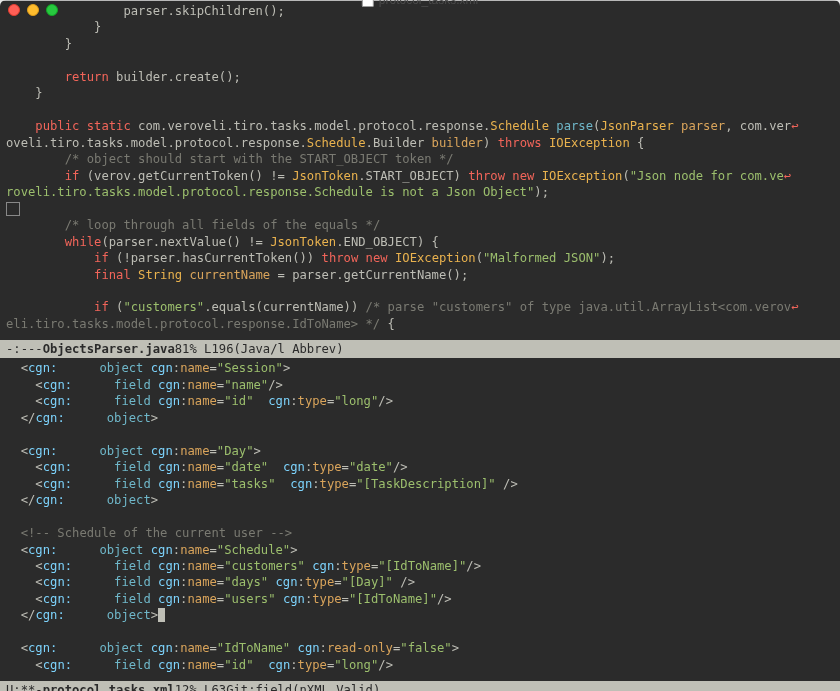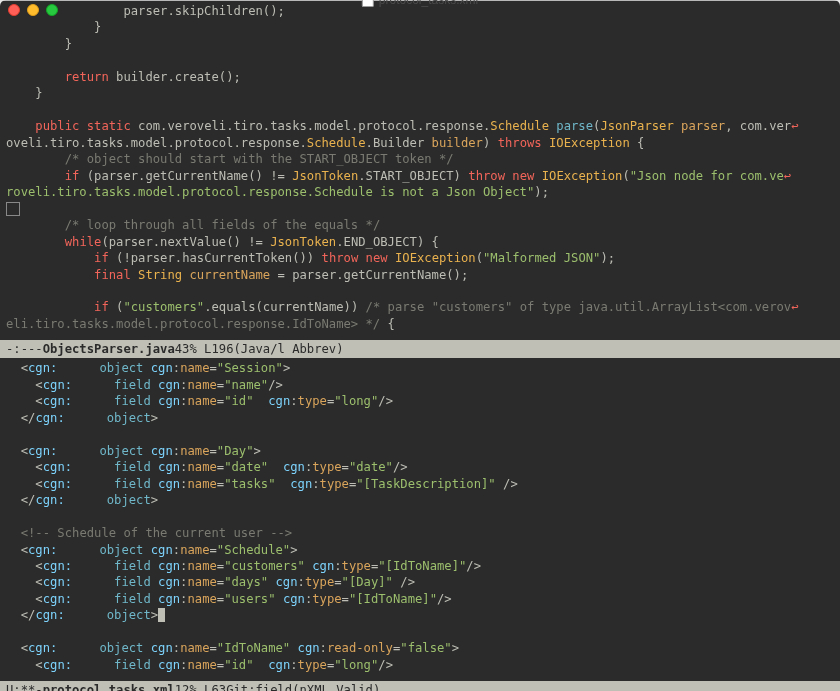--- a/index.html
+++ b/index.html
@@ -59,33 +59,33 @@
 <pre><span class="punc">                parser.skipChildren();</span>
 <span class="punc">            }</span>
 <span class="punc">        }</span>
 <span></span>
         <span class="kw">return</span><span class="punc"> builder.create();</span>
 <span class="punc">    }</span>
 <span></span>
     <span class="kw">public</span> <span class="kw">static</span> <span class="pkg">com.veroveli.tiro.tasks.model.protocol.response.</span><span class="type">Schedule</span> <span class="func">parse</span>(<span class="type">JsonParser</span> <span class="var">parser</span>, <span class="pkg">com.ver</span><span class="kw">↩</span>
 <span class="pkg">oveli.tiro.tasks.model.protocol.response.</span><span class="type">Schedule</span><span class="pkg">.Builder</span> <span class="var">builder</span>) <span class="kw">throws</span> <span class="type">IOException</span> {
         <span class="cmt">/* object should start with the START_OBJECT token */</span>
-        <span class="kw">if</span> <span class="punc">(parser.getCurrentName() != </span><span class="type">JsonToken</span><span class="punc">.START_OBJECT)</span> <span class="kw">throw</span> <span class="kw">new</span> <span class="type">IOException</span>(<span class="str">"Json node for com.ve</span><span class="kw">↩</span>
+        <span class="kw">if</span> <span class="punc">(verov.getCurrentToken() != </span><span class="type">JsonToken</span><span class="punc">.START_OBJECT)</span> <span class="kw">throw</span> <span class="kw">new</span> <span class="type">IOException</span>(<span class="str">"Json node for com.ve</span><span class="kw">↩</span>
 <span class="str">roveli.tiro.tasks.model.protocol.response.Schedule is not a Json Object"</span><span class="punc">);</span>
 <span class="hl-box"></span>
         <span class="cmt">/* loop through all fields of the equals */</span>
         <span class="kw">while</span><span class="punc">(parser.nextValue() != </span><span class="type">JsonToken</span><span class="punc">.END_OBJECT) {</span>
             <span class="kw">if</span> <span class="punc">(!parser.hasCurrentToken())</span> <span class="kw">throw</span> <span class="kw">new</span> <span class="type">IOException</span>(<span class="str">"Malformed JSON"</span>);
             <span class="kw">final</span> <span class="type">String</span> <span class="var">currentName</span><span class="punc"> = parser.getCurrentName();</span>
 
             <span class="kw">if</span> <span class="punc">(</span><span class="str">"customers"</span><span class="punc">.equals(currentName))</span> <span class="cmt">/* parse "customers" of type java.util.ArrayList&lt;com.verov</span><span class="kw">↩</span>
 <span class="cmt">eli.tiro.tasks.model.protocol.response.IdToName&gt; */</span><span class="punc"> {</span></pre>
     </div>
 
-    <div class="modeline"><span>-:---</span>   <b>ObjectsParser.java</b>    <span>43% L196</span>    <span>(Java/l Abbrev)</span></div>
+    <div class="modeline"><span>-:---</span>   <b>ObjectsParser.java</b>    <span>81% L196</span>    <span>(Java/l Abbrev)</span></div>
 
     <div class="pane pane-bot">
 <pre id="xml-pre">  <span class="xang">&lt;</span><span class="xns">cgn:</span><span class="xtag">object</span> <span class="xns">cgn</span><span class="xang">:</span><span class="xattr">name</span><span class="xang">=</span><span class="xval">"Session"</span><span class="xang">&gt;</span>
     <span class="xang">&lt;</span><span class="xns">cgn:</span><span class="xtag">field</span> <span class="xns">cgn</span><span class="xang">:</span><span class="xattr">name</span><span class="xang">=</span><span class="xval">"name"</span><span class="xang">/&gt;</span>
     <span class="xang">&lt;</span><span class="xns">cgn:</span><span class="xtag">field</span> <span class="xns">cgn</span><span class="xang">:</span><span class="xattr">name</span><span class="xang">=</span><span class="xval">"id"</span>  <span class="xns">cgn</span><span class="xang">:</span><span class="xattr">type</span><span class="xang">=</span><span class="xval">"long"</span><span class="xang">/&gt;</span>
   <span class="xang">&lt;/</span><span class="xns">cgn:</span><span class="xtag">object</span><span class="xang">&gt;</span>
 
   <span class="xang">&lt;</span><span class="xns">cgn:</span><span class="xtag">object</span> <span class="xns">cgn</span><span class="xang">:</span><span class="xattr">name</span><span class="xang">=</span><span class="xval">"Day"</span><span class="xang">&gt;</span>
     <span class="xang">&lt;</span><span class="xns">cgn:</span><span class="xtag">field</span> <span class="xns">cgn</span><span class="xang">:</span><span class="xattr">name</span><span class="xang">=</span><span class="xval">"date"</span>  <span class="xns">cgn</span><span class="xang">:</span><span class="xattr">type</span><span class="xang">=</span><span class="xval">"date"</span><span class="xang">/&gt;</span>
     <span class="xang">&lt;</span><span class="xns">cgn:</span><span class="xtag">field</span> <span class="xns">cgn</span><span class="xang">:</span><span class="xattr">name</span><span class="xang">=</span><span class="xval">"tasks"</span>  <span class="xns">cgn</span><span class="xang">:</span><span class="xattr">type</span><span class="xang">=</span><span class="xval">"[TaskDescription]"</span> <span class="xang">/&gt;</span>

